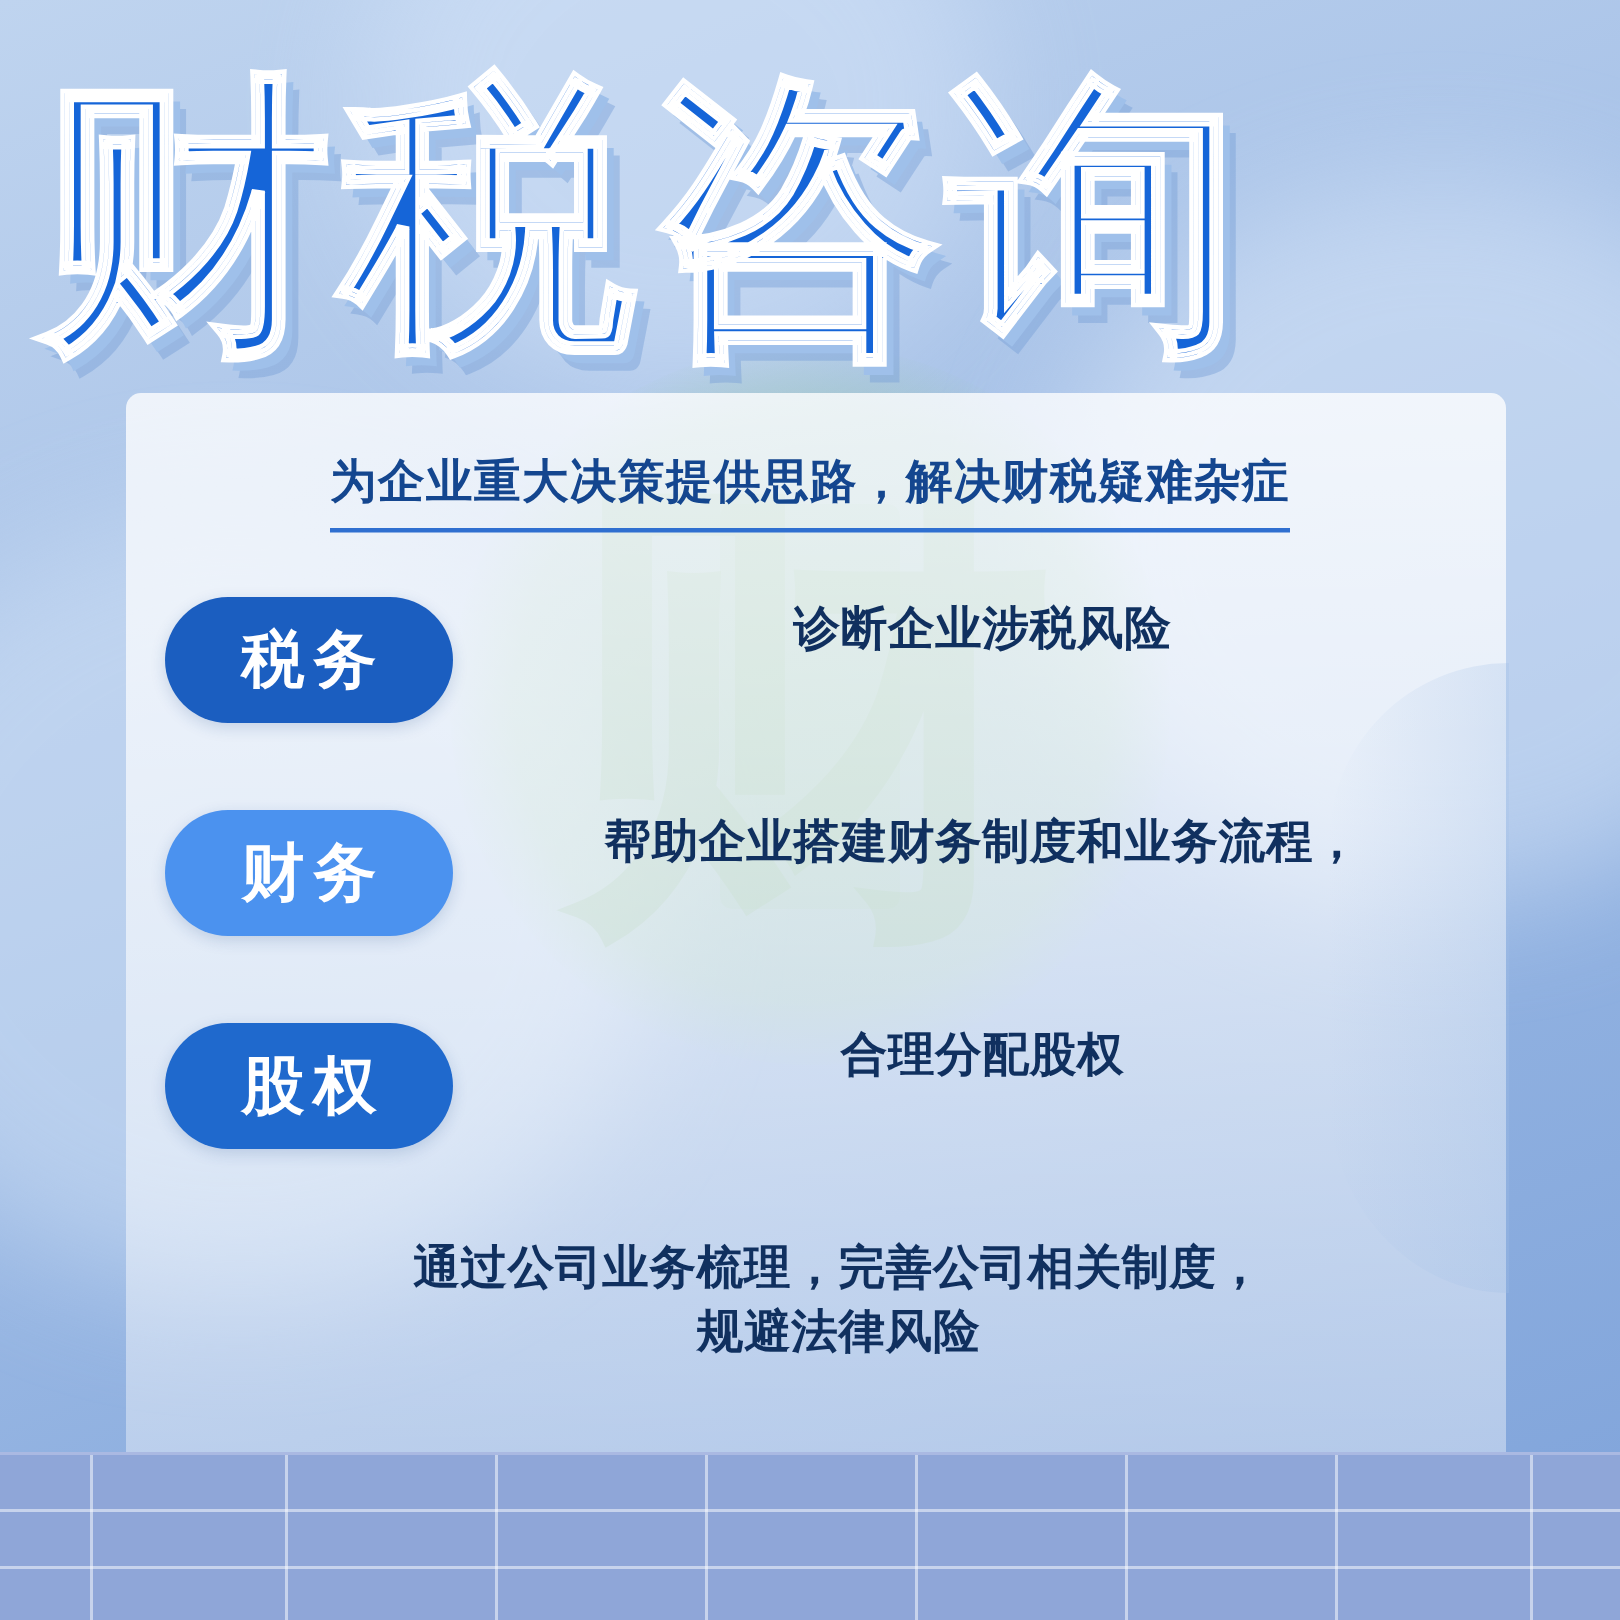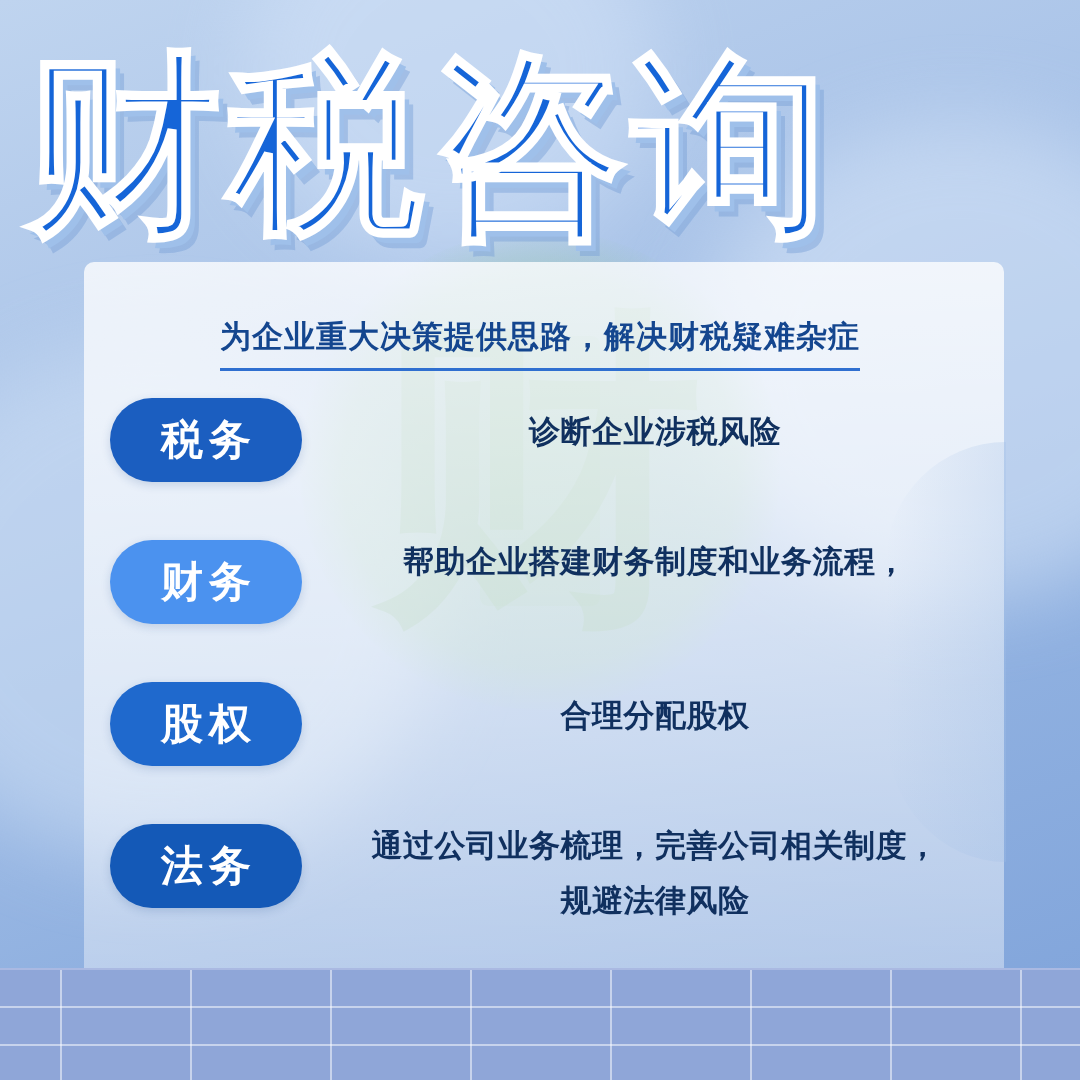--- a/index.html
+++ b/index.html
@@ -113,21 +113,21 @@
     text-shadow:
       6px 7px 0 #9fc0ea,
       10px 12px 0 rgba(120,160,215,.45);
     -webkit-text-stroke: 3px #ffffff;
   }
 
   
   .subtitle-wrap {
     position: absolute;
     left: 0;
-    top: 316px;
+    top: 300px;
     width: 1080px;
     text-align: center;
   }
   .subtitle {
     display: inline-block;
     font-family: "DejaVu Sans", sans-serif;
     font-weight: bold;
     font-size: 31px;
     letter-spacing: 1px;
     color: #14468f;
@@ -173,21 +173,21 @@
     flex: 1 1 auto;
     text-align: center;
     padding-left: 18px;
     font-family: "DejaVu Sans", sans-serif;
     font-weight: bold;
     font-size: 31px;
     line-height: 1.38;
     color: #10305f;
     letter-spacing: .5px;
   }
-  .desc .l2 { display: block; margin-top: 12px; }
+  .desc .l2 { display: block; }
 
   
   .floor {
     position: absolute;
     left: 0;
     bottom: 0;
     width: 1080px;
     height: 110px;
     background: #8fa6d8;
     border-top: 2px solid #aab9e2;
@@ -245,21 +245,20 @@
     </div>
 
     <div class="row">
       <div class="tag mid">股权</div>
       <div class="desc">
         <span class="l2">合理分配股权</span>
       </div>
     </div>
 
     <div class="row">
-      <div class="tag deep">法务</div>
       <div class="desc">
         <span class="l1">通过公司业务梳理，完善公司相关制度，</span>
         <span class="l2">规避法律风险</span>
       </div>
     </div>
 
   </div>
 
   <div class="floor">
     <div class="h" style="top:36px"></div>

